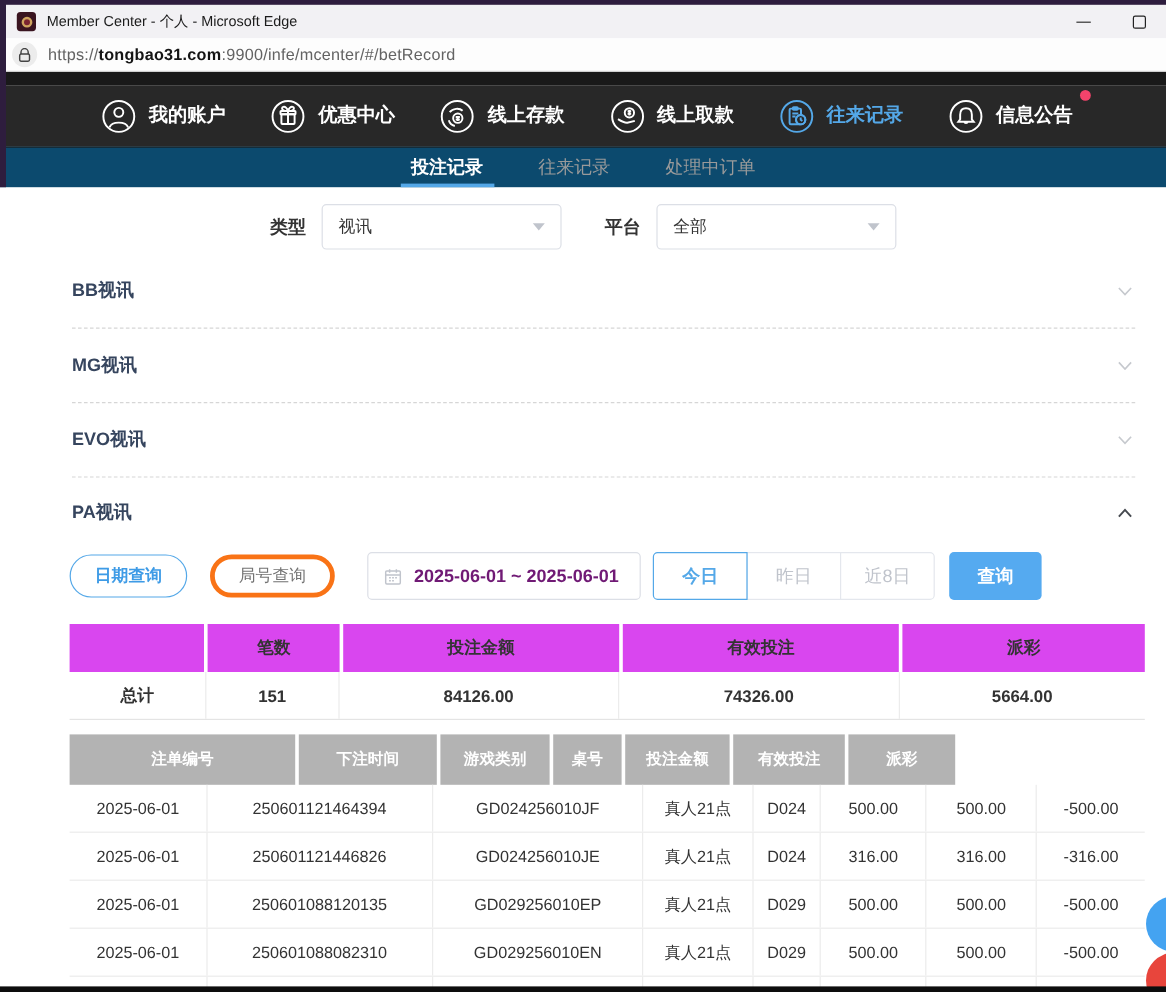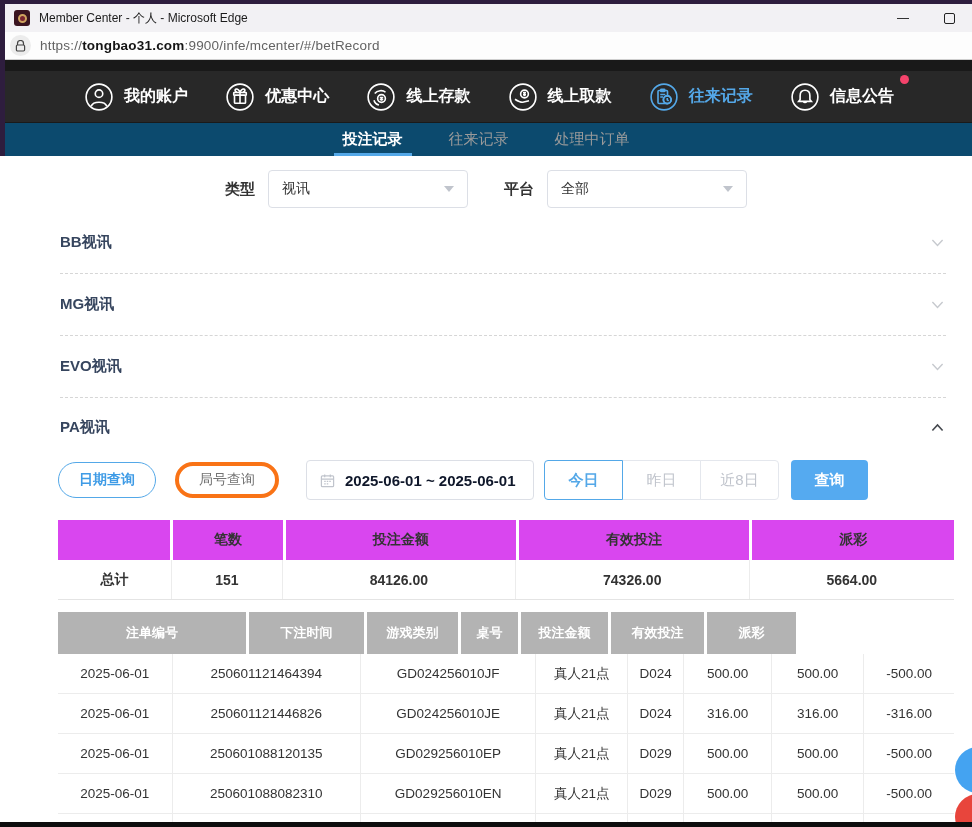--- a/index.html
+++ b/index.html
@@ -74,21 +74,21 @@
   .section-head.open { height:58px; }
 
   
   .toolbar { display:flex; align-items:center; margin:4px 0 0 -2px; }
   .btn { background:#fff; cursor:pointer; font-family:inherit; }
   .btn-pill { height:36px; padding:0 20px; border-radius:18px; font-size:14px; }
   .btn-pill.blue { border:1px solid #54a8e8; color:#3e9be6; font-weight:700; }
   .btn-pill.gray { border:4px solid #f97316; color:#737373; margin-left:19px;text-align:center; }
   .datebox { margin-left:27px; width:228px; height:40px; border:1px solid #dcdfe6; border-radius:4px;
     display:flex; align-items:center; padding:16px 13px; gap:10px;
-    font-size:15px; font-weight:700; color:#0f172a; cursor:pointer; }
+    font-size:15px; font-weight:700; color:#701a75; cursor:pointer; }
   .btn-group { display:flex; margin-left:10px; }
   .btn-seg { height:40px; width:79px; font-size:15px; border:1px solid #e4e7ed; color:#c0c4cc; margin-left:-1px; }
   .btn-seg.first { border-radius:4px 0 0 4px; margin-left:0; }
   .btn-seg.last { border-radius:0 4px 4px 0; }
   .btn-seg.active { border:1px solid #54a8e8; color:#54a8e8; font-weight:700; position:relative; z-index:1; }
   .btn-search { margin-left:12px; width:77px; height:40px; background:#55aaf0; border:none;
     color:#fff; font-size:15px; font-weight:700; border-radius:4px; }
 
   
   .summary-table { margin:20px 18px 0 58px; }

